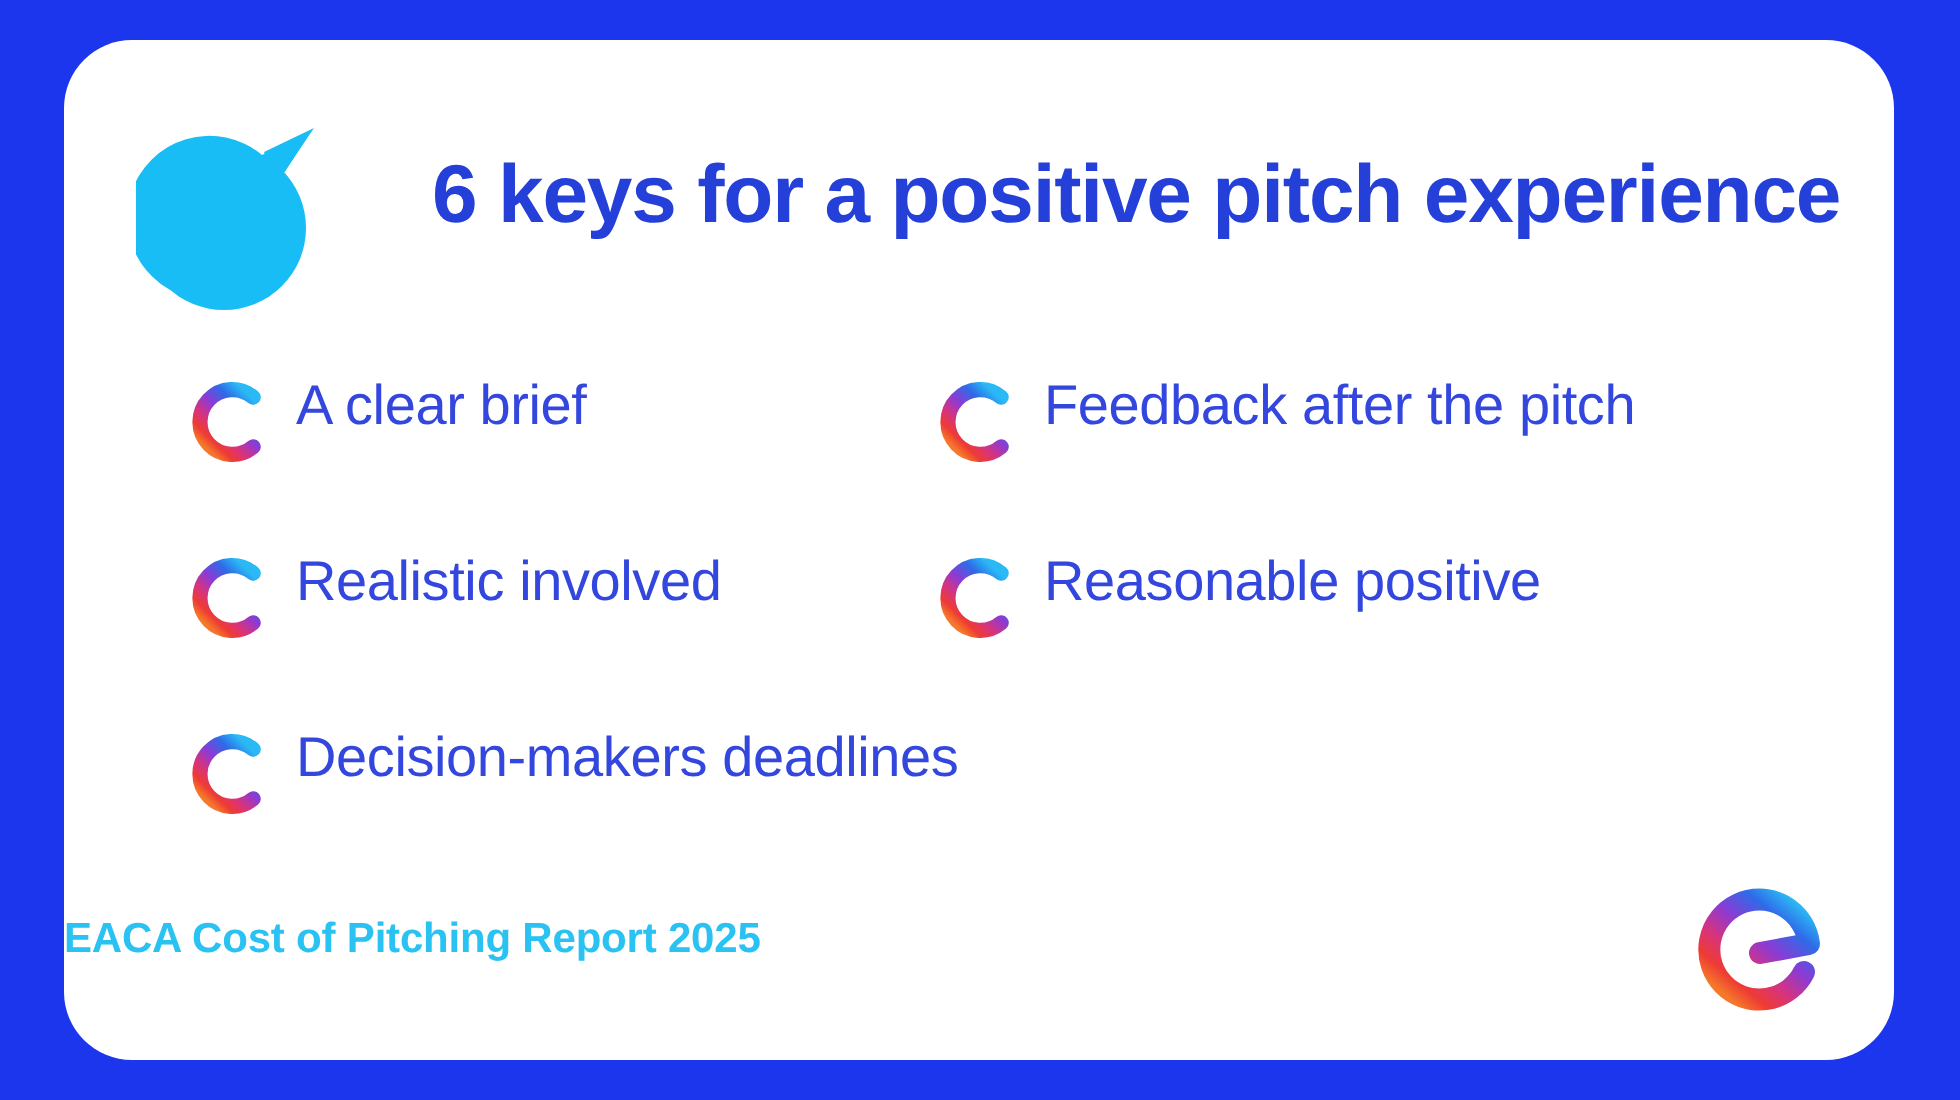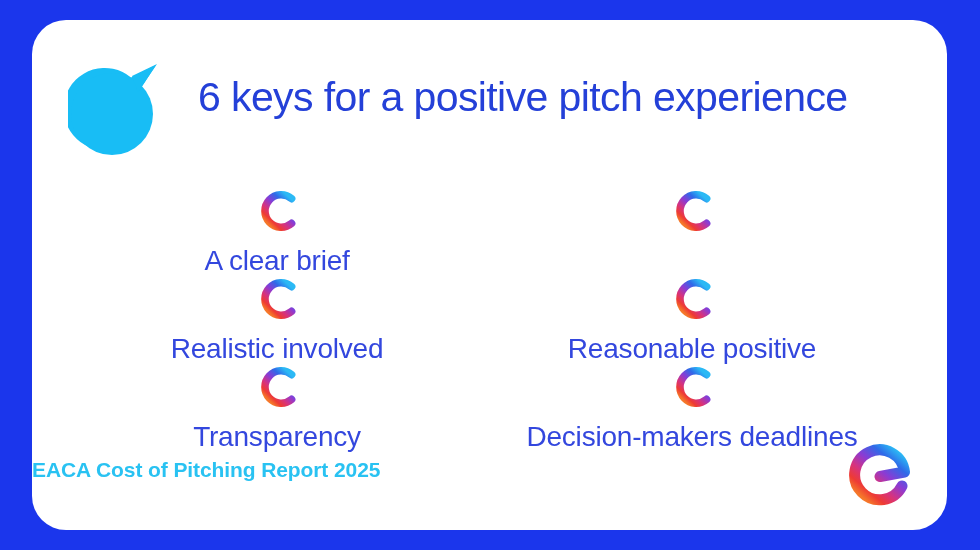--- a/index.html
+++ b/index.html
@@ -47,48 +47,46 @@
     position: absolute;
     left: 0px;
     top: 0px;
     width: 94px;
     height: 94px;
   }
   .bubble-icon svg { display: block; }
 
   .headline {
     position: absolute;
-    left: 130px;
+    left: 148px;
     top: 12px;
     font-size: 41px;
-    font-weight: normal;
+    font-weight: bold;
     letter-spacing: -0.6px;
     color: #2440d8;
     white-space: nowrap;
     line-height: 1.15;
   }
 
   
   .keys-grid {
     position: absolute;
     left: 58px;
     top: 168px;
     width: 830px;
     display: grid;
     grid-template-columns: 374px 456px;
     grid-auto-rows: 88px;
     align-items: center;
   }
 
   .key-item {
     display: flex;
-    align-items: center;
     gap: 14px;
     height: 88px;
-    flex-direction: column;
   }
 
   .c-icon {
     flex: 0 0 auto;
     width: 44px;
     height: 44px;
     position: relative;
     top: 1px;
   }
   .c-icon svg { display: block; }
@@ -171,20 +169,21 @@
                 <stop offset="22%" stop-color="#2f6ae8"></stop>
                 <stop offset="46%" stop-color="#8b3bd4"></stop>
                 <stop offset="68%" stop-color="#d6337f"></stop>
                 <stop offset="86%" stop-color="#ee3b34"></stop>
                 <stop offset="100%" stop-color="#f5782a"></stop>
               </linearGradient>
             </defs>
             <path d="M36.6 9.6 A16.2 16.2 0 1 0 36.6 34.4" fill="none" stroke="url(#cg2)" stroke-width="7.6" stroke-linecap="round"></path>
           </svg>
         </span>
+        <span class="key-label">Feedback after the pitch</span>
       </div>
 
       <div class="key-item">
         <span class="c-icon">
           <svg viewBox="0 0 44 44" width="44" height="44" aria-hidden="true">
             <defs>
               <linearGradient id="cg3" x1="0.88" y1="0.06" x2="0.18" y2="0.95">
                 <stop offset="0%" stop-color="#2bb9f5"></stop>
                 <stop offset="22%" stop-color="#2f6ae8"></stop>
                 <stop offset="46%" stop-color="#8b3bd4"></stop>
@@ -211,38 +210,20 @@
                 <stop offset="86%" stop-color="#ee3b34"></stop>
                 <stop offset="100%" stop-color="#f5782a"></stop>
               </linearGradient>
             </defs>
             <path d="M36.6 9.6 A16.2 16.2 0 1 0 36.6 34.4" fill="none" stroke="url(#cg4)" stroke-width="7.6" stroke-linecap="round"></path>
           </svg>
         </span>
         <span class="key-label">Reasonable positive</span>
       </div>
 
-      <div class="key-item">
-        <span class="c-icon">
-          <svg viewBox="0 0 44 44" width="44" height="44" aria-hidden="true">
-            <defs>
-              <linearGradient id="cg5" x1="0.88" y1="0.06" x2="0.18" y2="0.95">
-                <stop offset="0%" stop-color="#2bb9f5"></stop>
-                <stop offset="22%" stop-color="#2f6ae8"></stop>
-                <stop offset="46%" stop-color="#8b3bd4"></stop>
-                <stop offset="68%" stop-color="#d6337f"></stop>
-                <stop offset="86%" stop-color="#ee3b34"></stop>
-                <stop offset="100%" stop-color="#f5782a"></stop>
-              </linearGradient>
-            </defs>
-            <path d="M36.6 9.6 A16.2 16.2 0 1 0 36.6 34.4" fill="none" stroke="url(#cg5)" stroke-width="7.6" stroke-linecap="round"></path>
-          </svg>
-        </span>
-        <span class="key-label">Transparency</span>
-      </div>
 
       <div class="key-item">
         <span class="c-icon">
           <svg viewBox="0 0 44 44" width="44" height="44" aria-hidden="true">
             <defs>
               <linearGradient id="cg6" x1="0.88" y1="0.06" x2="0.18" y2="0.95">
                 <stop offset="0%" stop-color="#2bb9f5"></stop>
                 <stop offset="22%" stop-color="#2f6ae8"></stop>
                 <stop offset="46%" stop-color="#8b3bd4"></stop>
                 <stop offset="68%" stop-color="#d6337f"></stop>

